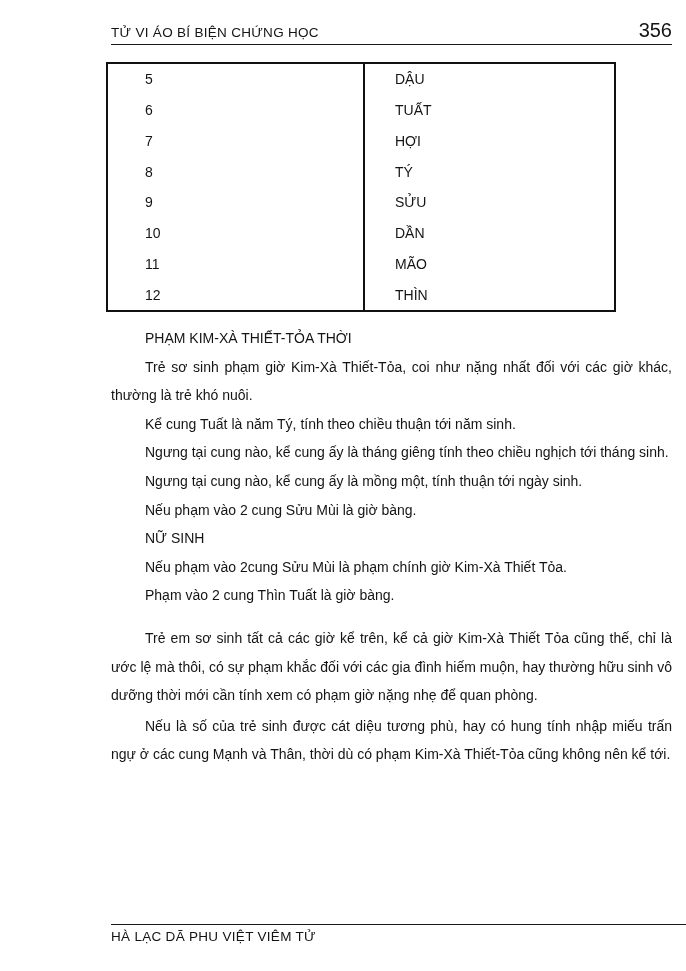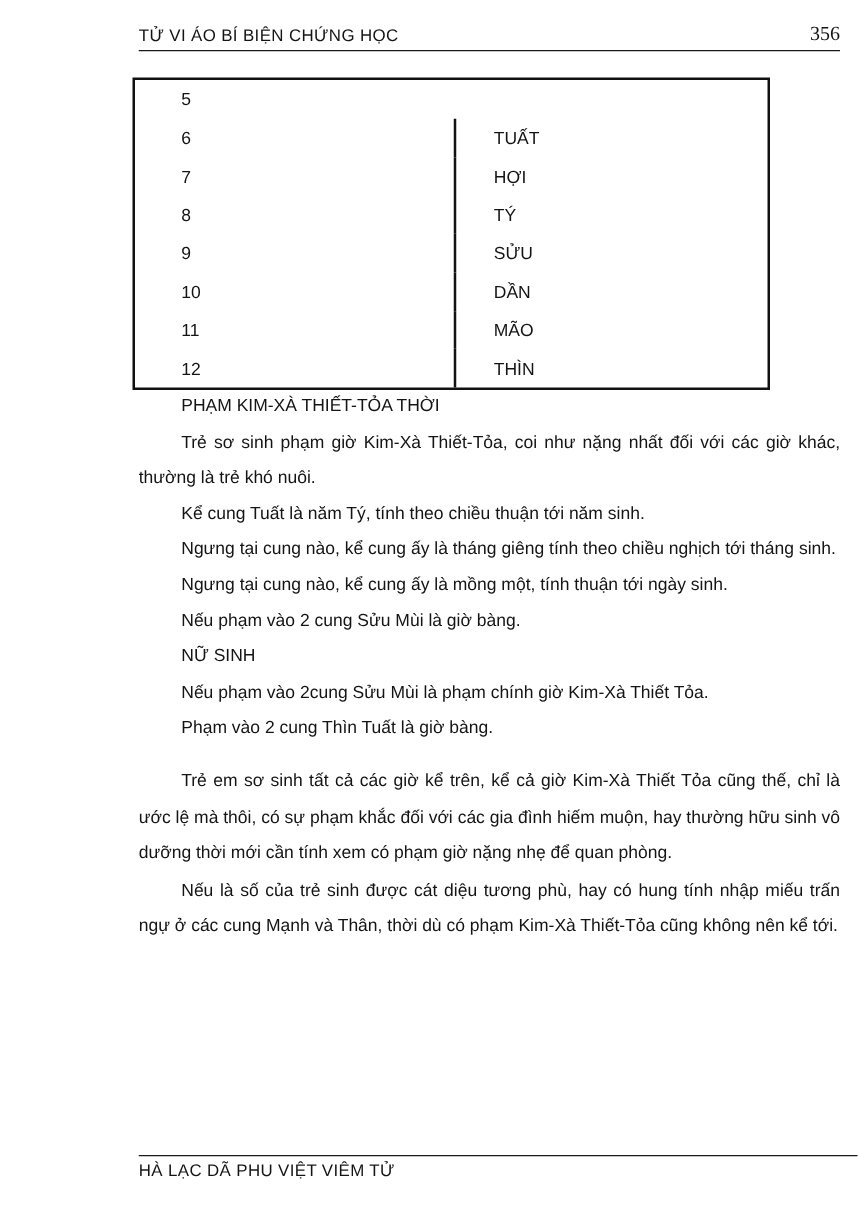--- a/index.html
+++ b/index.html
@@ -6,31 +6,31 @@
   .page{
     position:relative;width:686px;height:971px;background:#ffffff;
     font-family:"Liberation Sans",sans-serif;color:#141414;overflow:hidden;margin-left:48px;
   }
   .header{
     position:absolute;left:63px;right:62px;top:20px;
     display:flex;justify-content:space-between;align-items:flex-end;
     border-bottom:1.5px solid #1a1a1a;padding-bottom:4px;
   }
   .header-title{font-size:13.5px;letter-spacing:0.3px;}
-  .page-number{font-family:Liberation Serif, serif;font-size:16px;line-height:1;}
+  .page-number{font-family:Liberation Sans, sans-serif;font-size:20px;line-height:1;}
   .hours-table{
     position:absolute;left:58px;top:62px;width:510px;height:250px;
     border:2px solid #111;display:flex;flex-direction:column;box-sizing:border-box;
   }
   .trow{flex:1;display:flex;align-items:center;font-size:14px;}
   .cell-num{width:255px;padding-left:37px;box-sizing:border-box;}
   .cell-branch{flex:1;height:100%;display:flex;align-items:center;
     padding-left:30px;border-left:2px solid #111;box-sizing:border-box;}
   .content{
-    position:absolute;left:63px;right:62px;top:310px;
+    position:absolute;left:63px;right:62px;top:324px;
     font-size:14px;line-height:28.6px;
   }
   .content p{margin:0;text-indent:34px;}
   .content p.justify{text-align:justify;}
   .content p.gap-lg{margin-top:14px;}
   .content p.gap-sm{margin-top:2px;}
   .footer{
     position:absolute;left:63px;right:44px;top:924px;
     border-top:1.5px solid #1a1a1a;padding-top:4px;font-size:13.5px;letter-spacing:0.3px;
   }
@@ -41,20 +41,21 @@
 <div class="page">
 
   <div class="header">
     <span class="header-title">TỬ VI ÁO BÍ BIỆN CHỨNG HỌC</span>
     <span class="page-number">356</span>
   </div>
 
   <div class="hours-table">
     <div class="trow">
       <span class="cell-num">5</span>
+      <span class="cell-branch">DẬU</span>
     </div>
     <div class="trow">
       <span class="cell-num">6</span>
       <span class="cell-branch">TUẤT</span>
     </div>
     <div class="trow">
       <span class="cell-num">7</span>
       <span class="cell-branch">HỢI</span>
     </div>
     <div class="trow">

